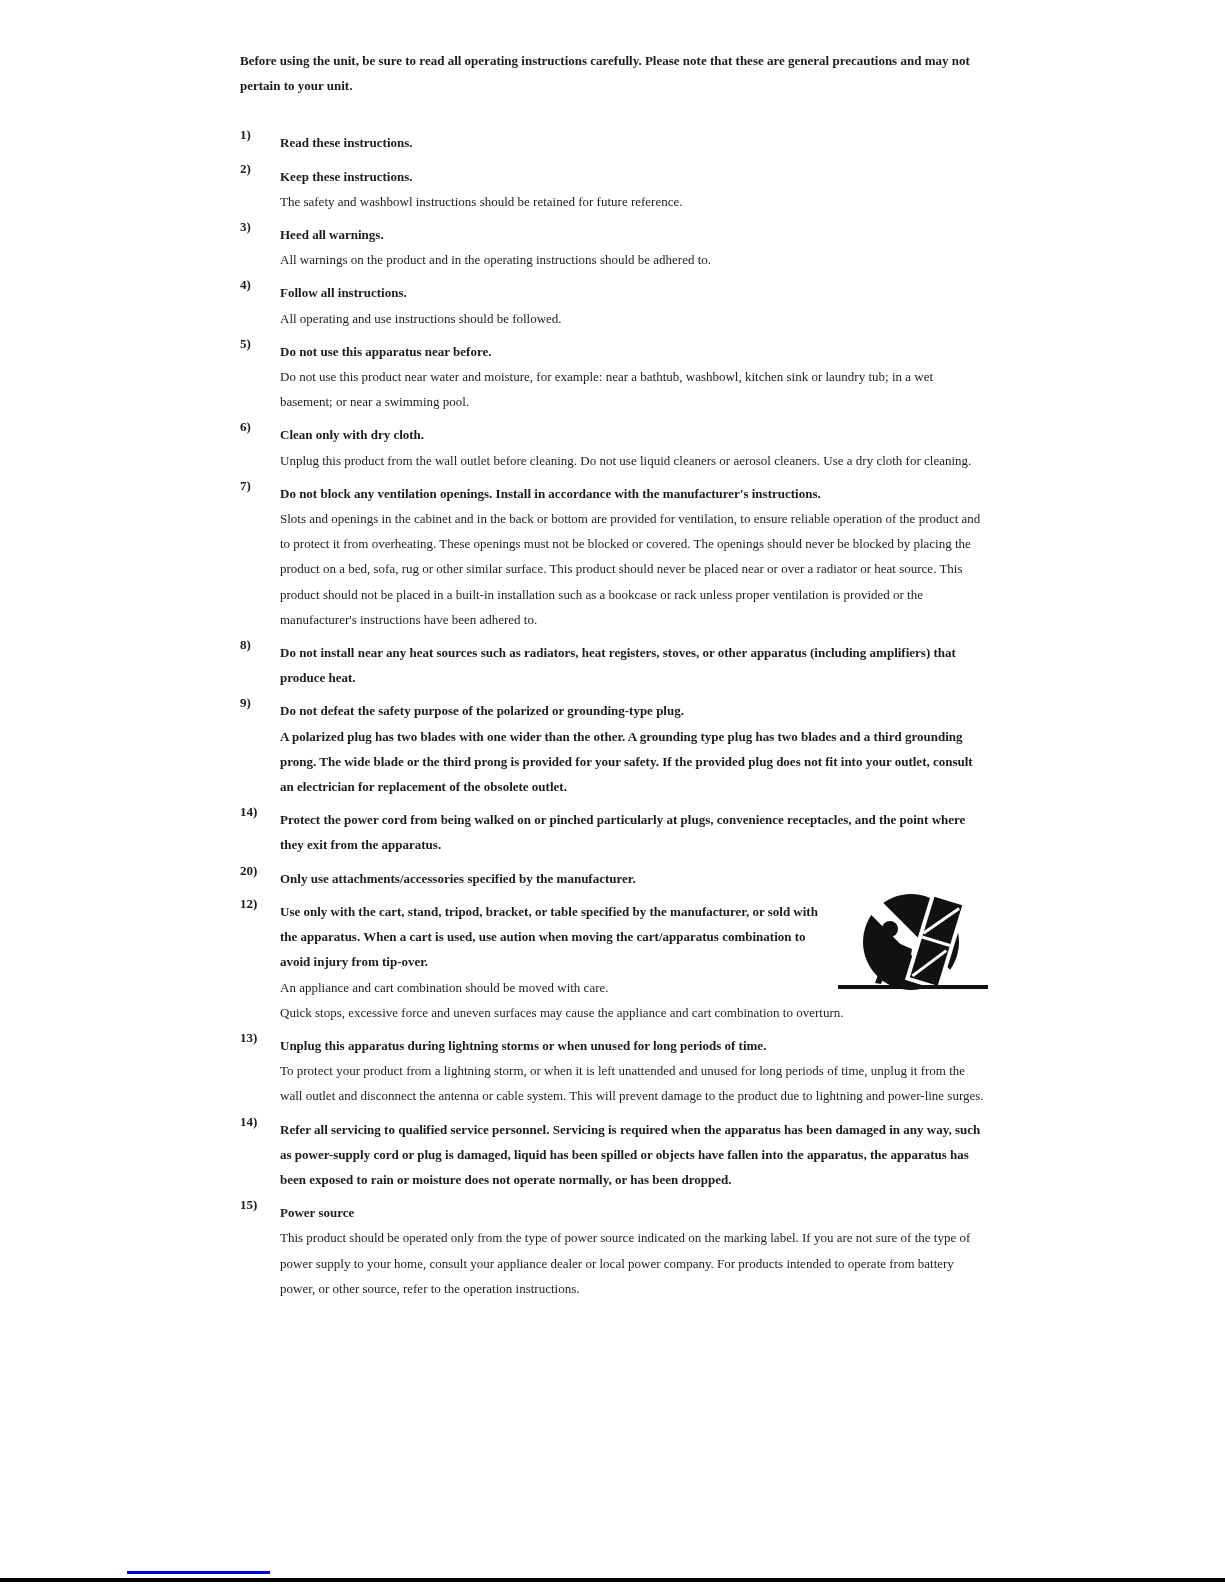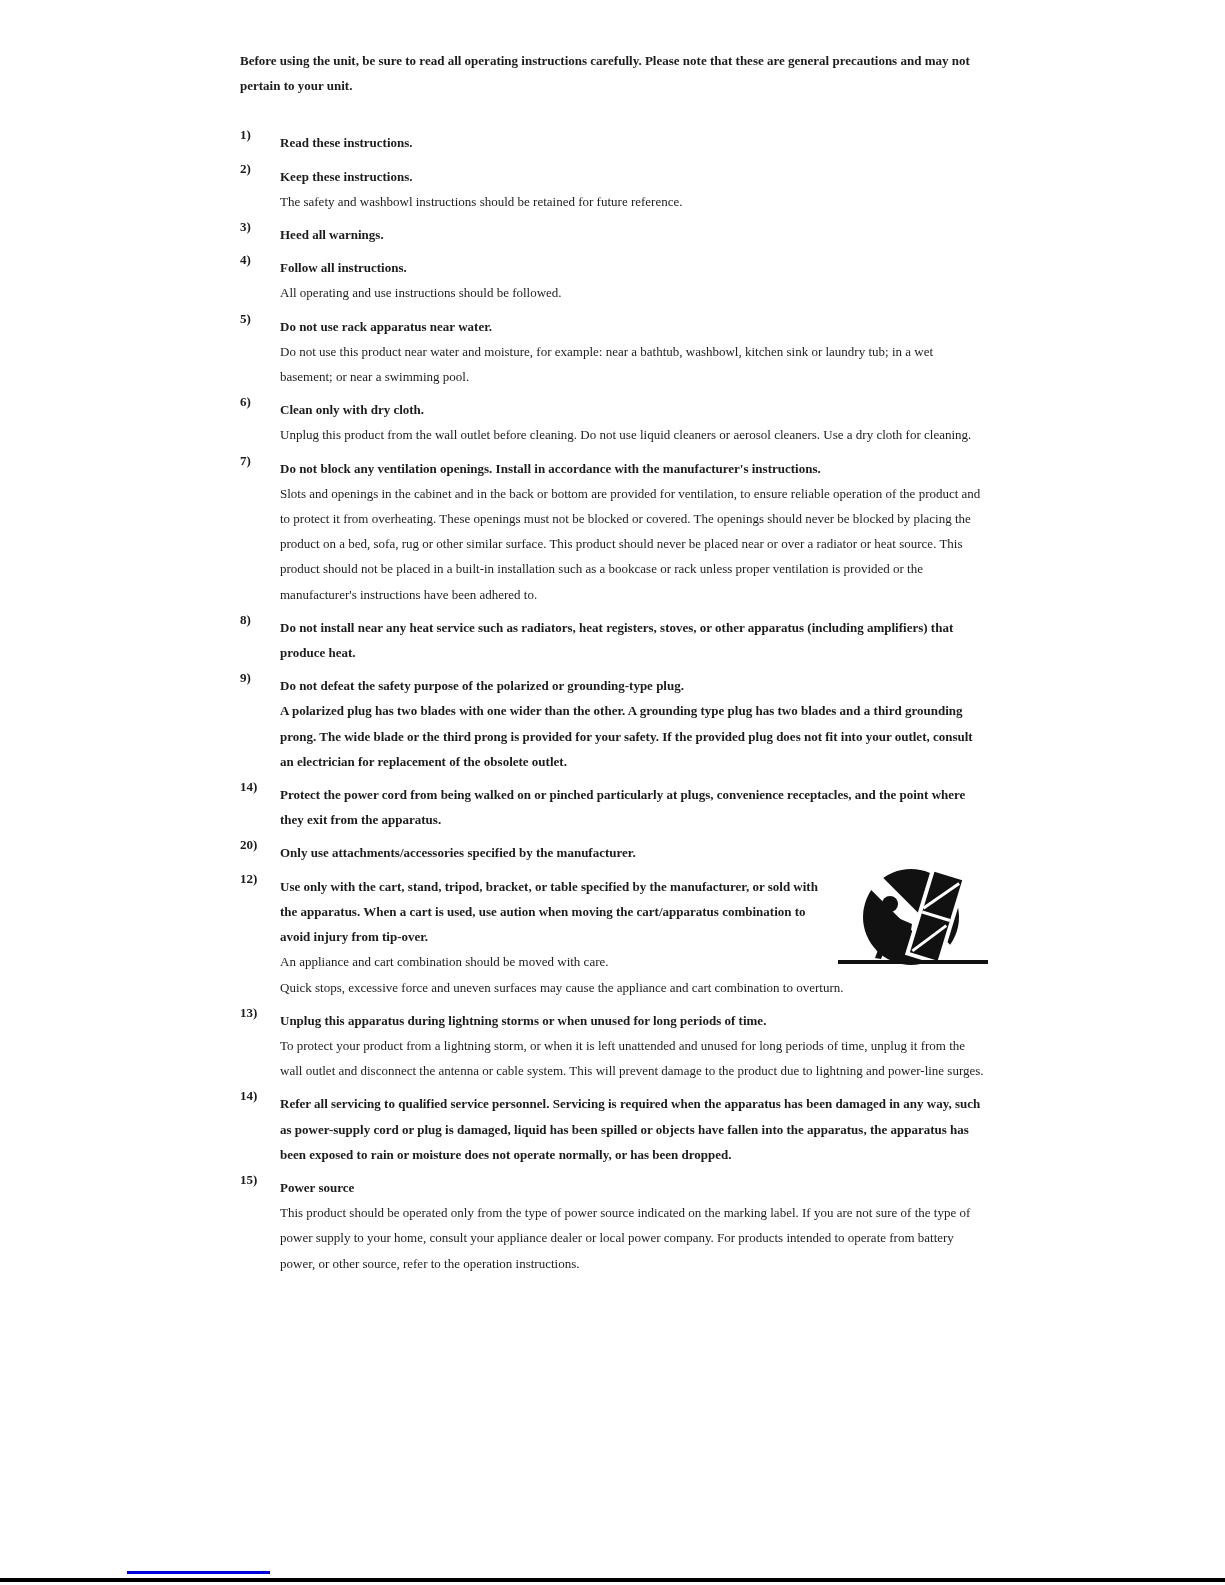--- a/index.html
+++ b/index.html
@@ -76,35 +76,36 @@
     <div class="content">
             <div class="heading">Keep these instructions.</div>
             <div class="body">The safety and washbowl instructions should be retained for future reference.</div>
           </div>
   </li>
 
   <li class="item">
     <span class="num">3)</span>
     <div class="content">
             <div class="heading">Heed all warnings.</div>
+            <div class="body">All warnings on the product and in the operating instructions should be adhered to.</div>
           </div>
   </li>
 
   <li class="item">
     <span class="num">4)</span>
     <div class="content">
             <div class="heading">Follow all instructions.</div>
             <div class="body">All operating and use instructions should be followed.</div>
           </div>
   </li>
 
   <li class="item">
     <span class="num">5)</span>
     <div class="content">
-            <div class="heading">Do not use rack apparatus near water.</div>
+            <div class="heading">Do not use this apparatus near before.</div>
             <div class="body">Do not use this product near water and moisture, for example: near a bathtub, washbowl, kitchen sink or laundry tub; in a wet basement; or near a swimming pool.</div>
           </div>
   </li>
 
   <li class="item">
     <span class="num">6)</span>
     <div class="content">
             <div class="heading">Clean only with dry cloth.</div>
             <div class="body">Unplug this product from the wall outlet before cleaning. Do not use liquid cleaners or aerosol cleaners. Use a dry cloth for cleaning.</div>
           </div>
@@ -114,21 +115,21 @@
     <span class="num">7)</span>
     <div class="content">
             <div class="heading">Do not block any ventilation openings. Install in accordance with the manufacturer's instructions.</div>
             <div class="body">Slots and openings in the cabinet and in the back or bottom are provided for ventilation, to ensure reliable operation of the product and to protect it from overheating. These openings must not be blocked or covered. The openings should never be blocked by placing the product on a bed, sofa, rug or other similar surface. This product should never be placed near or over a radiator or heat source. This product should not be placed in a built-in installation such as a bookcase or rack unless proper ventilation is provided or the manufacturer's instructions have been adhered to.</div>
           </div>
   </li>
 
   <li class="item">
     <span class="num">8)</span>
     <div class="content">
-            <div class="heading">Do not install near any heat service such as radiators, heat registers, stoves, or other apparatus (including amplifiers) that produce heat.</div>
+            <div class="heading">Do not install near any heat sources such as radiators, heat registers, stoves, or other apparatus (including amplifiers) that produce heat.</div>
           </div>
   </li>
 
   <li class="item">
     <span class="num">9)</span>
     <div class="content">
             <div class="heading">Do not defeat the safety purpose of the polarized or grounding-type plug.</div>
             <div class="body bold">A polarized plug has two blades with one wider than the other. A grounding type plug has two blades and a third grounding prong. The wide blade or the third prong is provided for your safety. If the provided plug does not fit into your outlet, consult an electrician for replacement of the obsolete outlet.</div>
           </div>
   </li>

